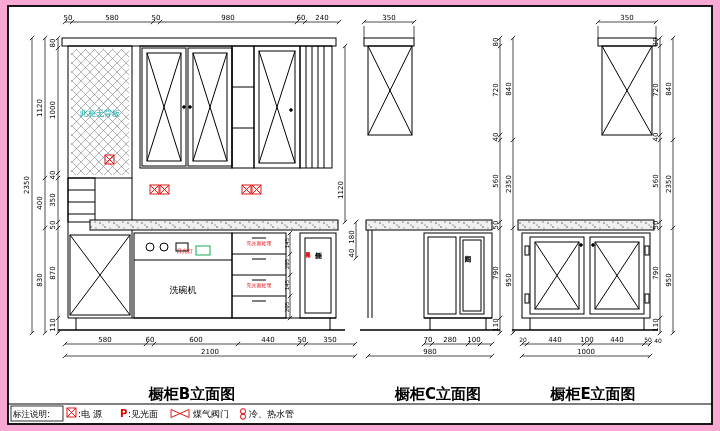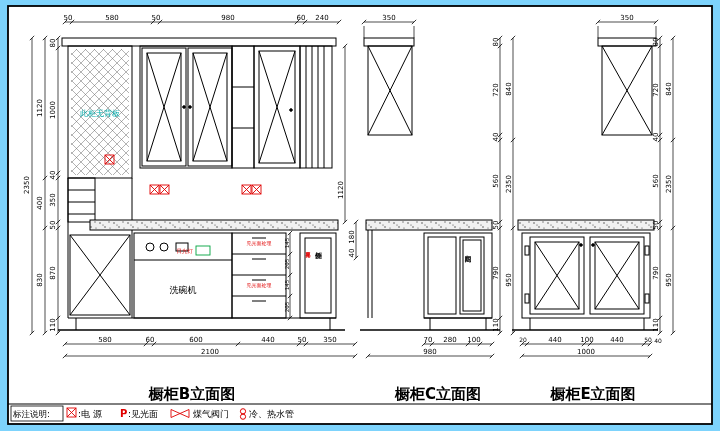--- a/index.html
+++ b/index.html
@@ -1,16 +1,16 @@
 <!DOCTYPE html>
 <html><head>
 <meta charset="utf-8">
 <style>
   html,body{margin:0;padding:0;background:#ffffff;}
-  .stage{position:relative;width:720px;height:431px;background:#7dd3fc;overflow:hidden;
+  .stage{position:relative;width:720px;height:431px;background:#f9a8d4;overflow:hidden;
          font-family:"DejaVu Sans",sans-serif;}
   svg{position:absolute;left:0;top:0;}
   text{font-family:"DejaVu Sans",sans-serif;}
   .tk-line{stroke:#000;stroke-width:0.8;}
   .dimline{stroke:#000;stroke-width:0.7;}
   .vtext{writing-mode:vertical-rl;text-orientation:upright;}
 </style>
 </head>
 <body>
 

